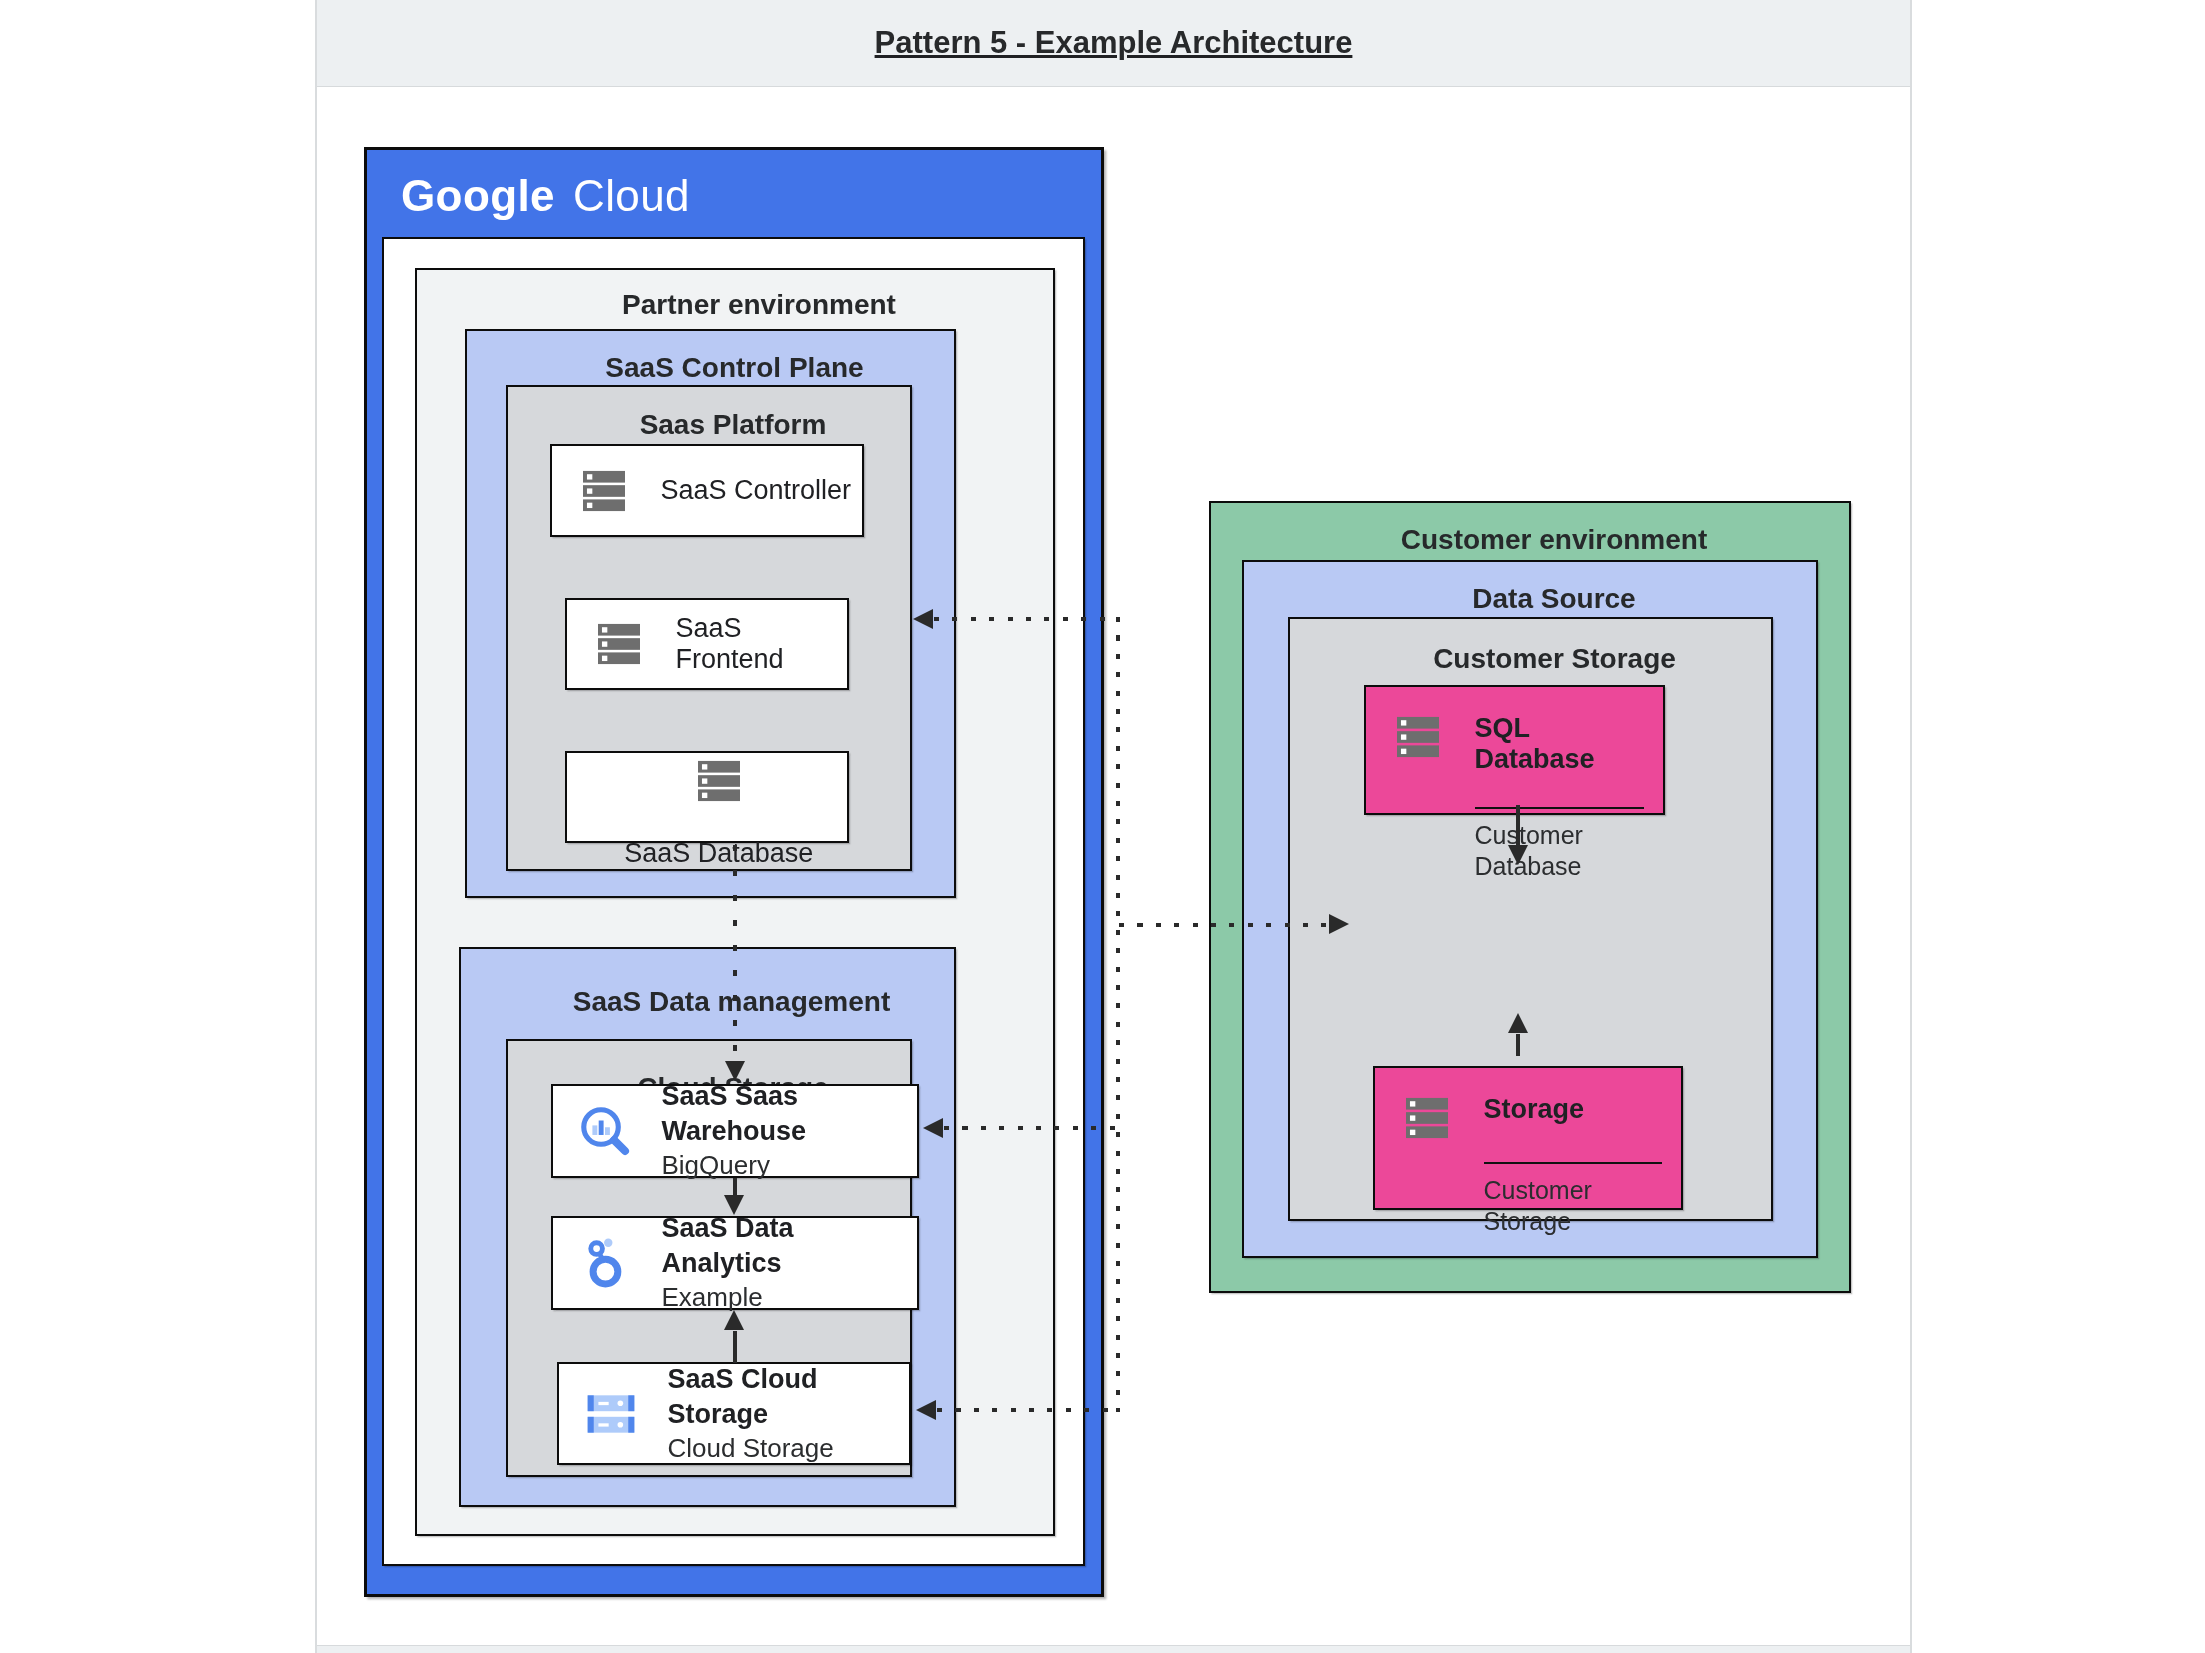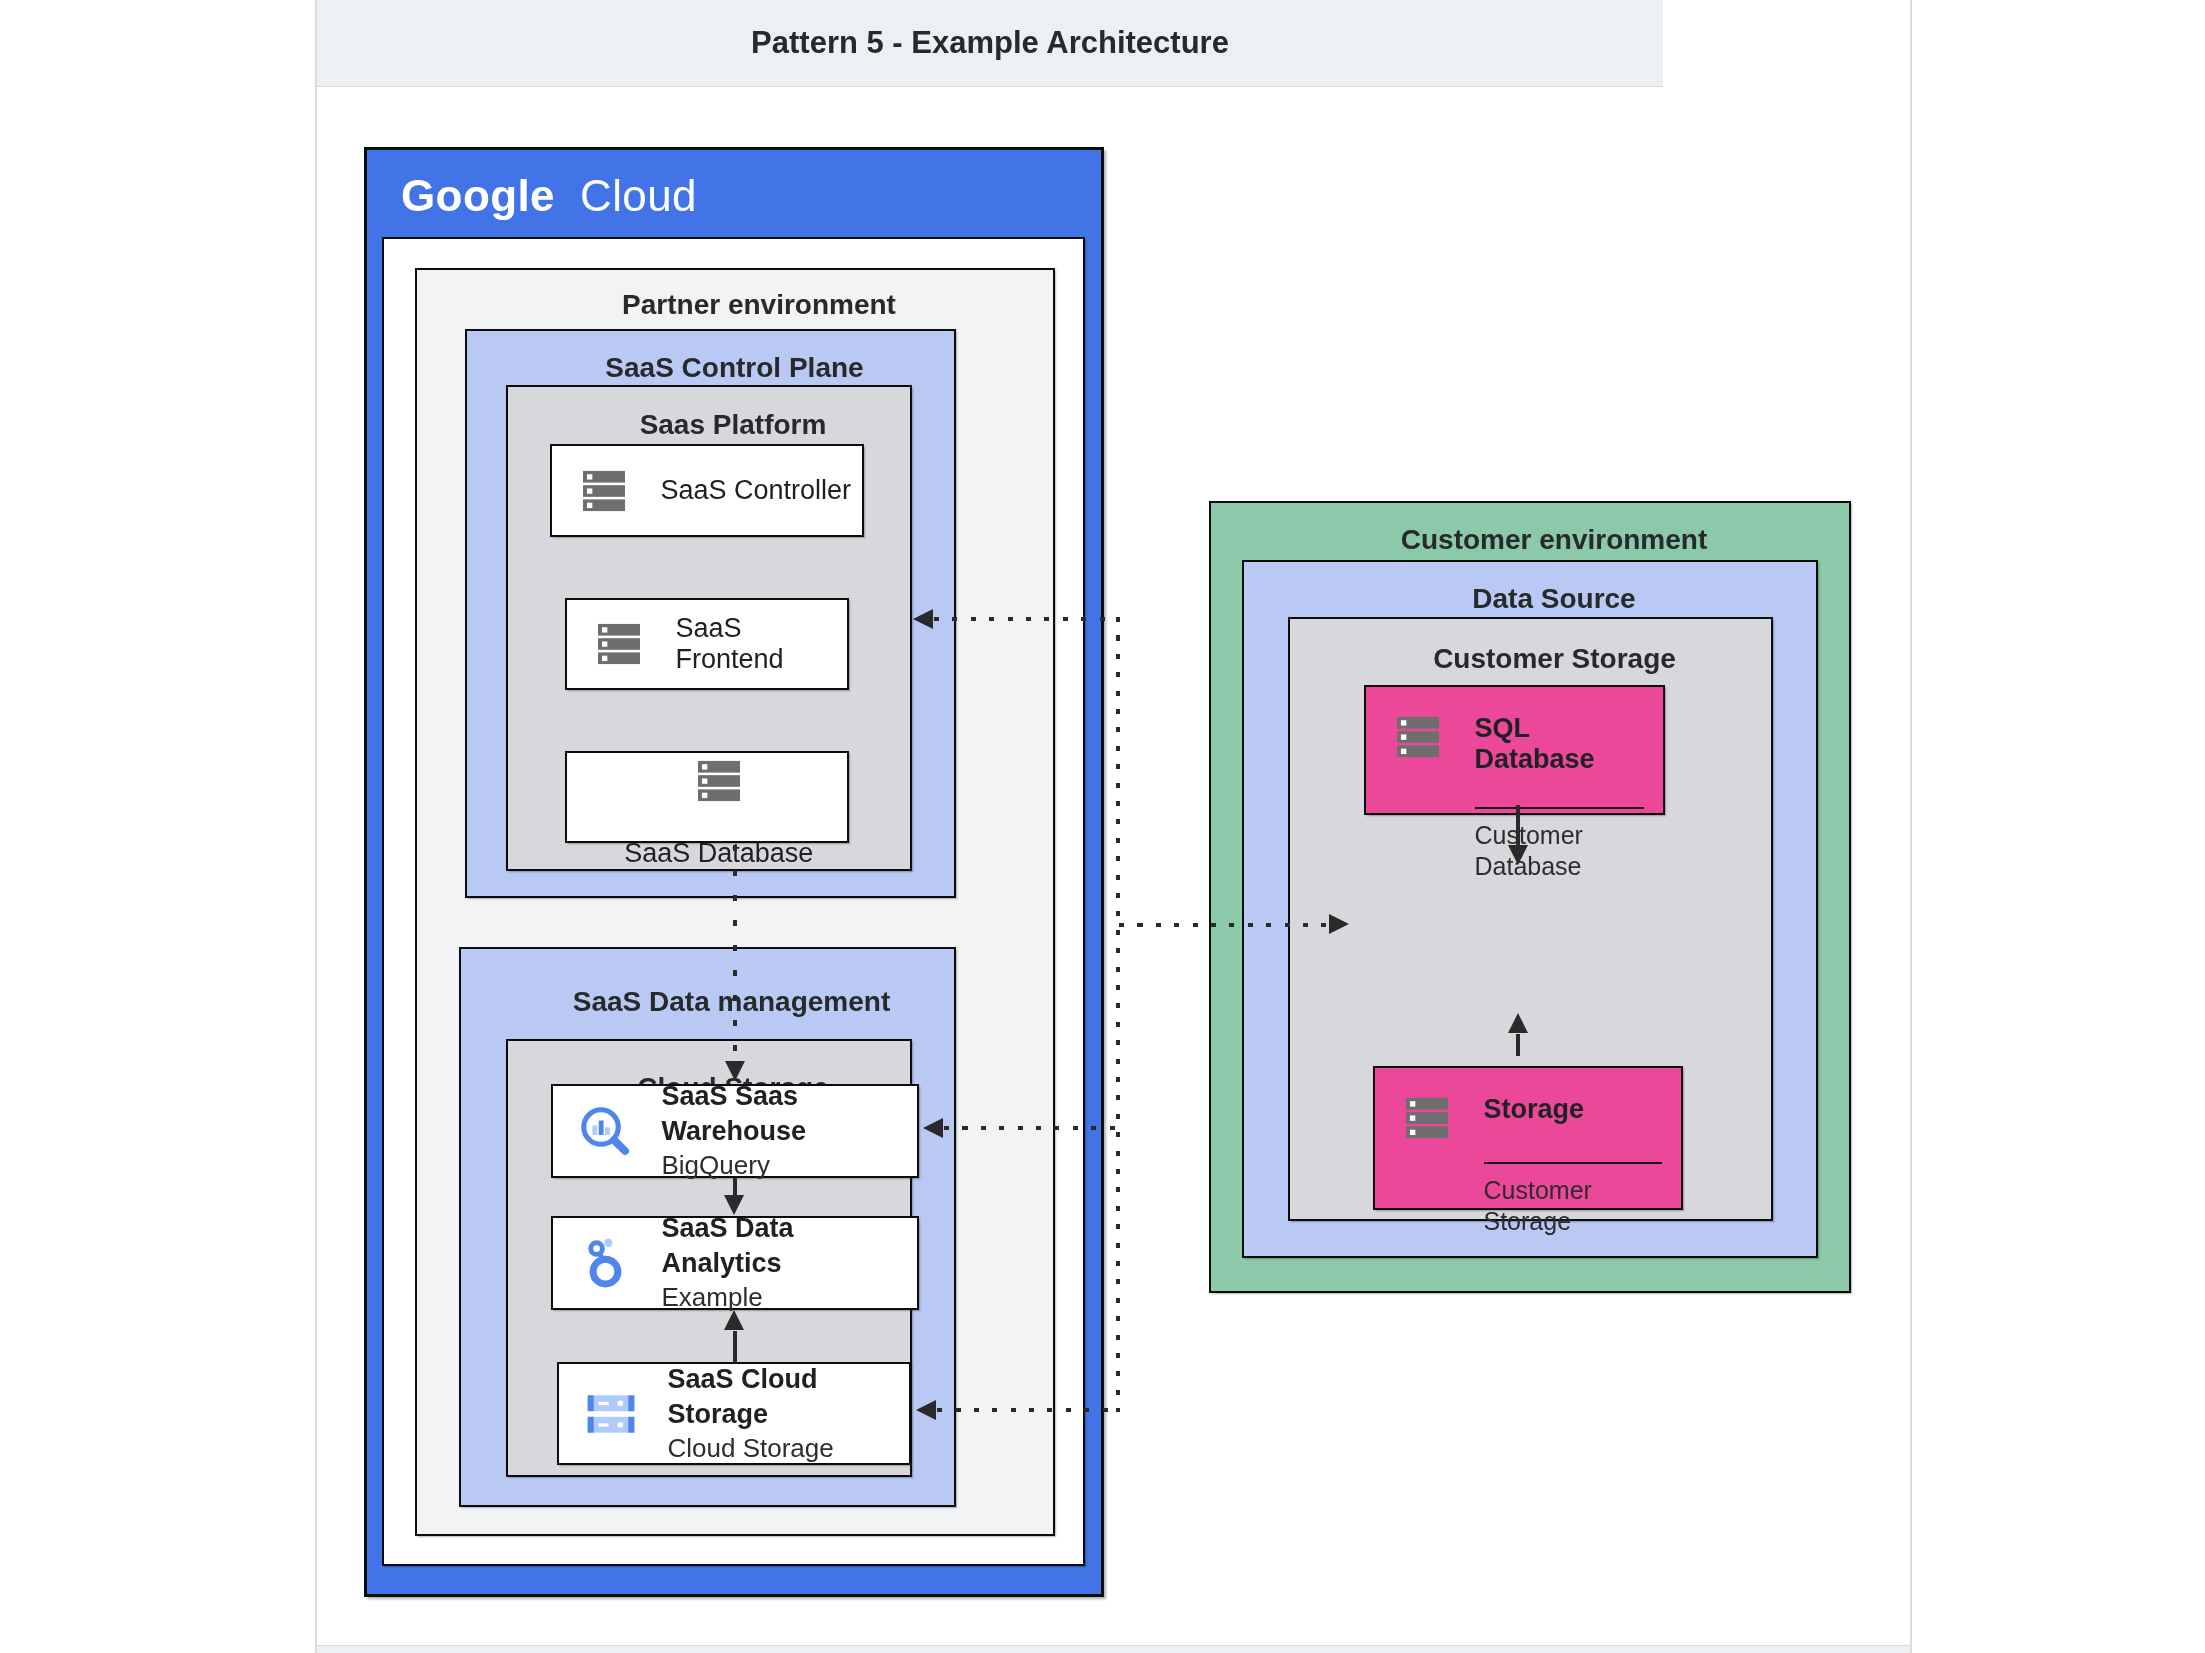--- a/index.html
+++ b/index.html
@@ -10,21 +10,21 @@
   
   .rail-line{width:2.2px;background:#d9dcde;}
   .band{background:#edf0f2;border-bottom:1.5px solid #d7dadc;}
   .band-bottom{background:#edf0f2;border-top:1.5px solid #d7dadc;}
   .page-title{font-size:31px;font-weight:bold;text-align:center;line-height:85px;color:#27292b;}
 
   
   .gc-outer{background:#4274e8;border:3.7px solid #0c0c0c;box-shadow:2.9px 2.9px 2.2px rgba(0,0,0,.28);}
   .gc-logo{color:#ffffff;font-size:44px;letter-spacing:0.4px;white-space:nowrap;}
   .gc-logo .g1{font-weight:bold;}
-  .gc-logo .g2{font-weight:normal;margin-left:25px;}
+  .gc-logo .g2{font-weight:normal;margin-left:18px;}
   .panel{border:2.9px solid #0c0c0c;box-shadow:2.2px 2.2px 1.5px rgba(0,0,0,.22);}
   .panel-white{background:#ffffff;}
   .panel-lgray{background:#f1f3f4;}
   .panel-blue{background:#b9c9f4;}
   .panel-gray{background:#d6d8db;}
   .panel-green{background:#8cc9a8;}
   .panel-label{display:block;text-align:center;font-weight:bold;font-size:28px;color:#27292b;padding-left:48px;}
 
   
   .node{background:#ffffff;border:2.9px solid #0c0c0c;box-shadow:2.2px 2.2px 1.5px rgba(0,0,0,.22);
@@ -52,21 +52,21 @@
   .ah-down{width:0;height:0;border-left:10.3px solid transparent;border-right:10.3px solid transparent;border-top:20.6px solid #2a2a2a;}
   .ah-up{width:0;height:0;border-left:10.3px solid transparent;border-right:10.3px solid transparent;border-bottom:20.6px solid #2a2a2a;}
 </style>
 </head>
 <body>
 
 <div id="canvas">
 
   <div class="abs rail-line" style="left:315px;top:0;height:1654px;"></div>
   <div class="abs rail-line" style="left:1910px;top:0;height:1654px;"></div>
-  <div class="abs band" style="left:317px;top:0;width:1346px;height:87px;">
+  <div class="abs band" style="left:317px;top:0;width:1593px;height:87px;text-decoration:underline;">
     <div class="page-title">Pattern 5 - Example Architecture</div>
   </div>
   <div class="abs band-bottom" style="left:317px;top:1645px;width:1593px;height:8.8px;"></div>
 
   <div class="abs gc-outer" style="left:364px;top:147px;width:740px;height:1450px;"></div>
   <div class="abs gc-logo" style="left:401px;top:171px;">
     <span class="g1">Google</span><span class="g2">Cloud</span>
   </div>
   <div class="abs panel panel-white" style="left:382px;top:237px;width:703px;height:1329px;"></div>
 

